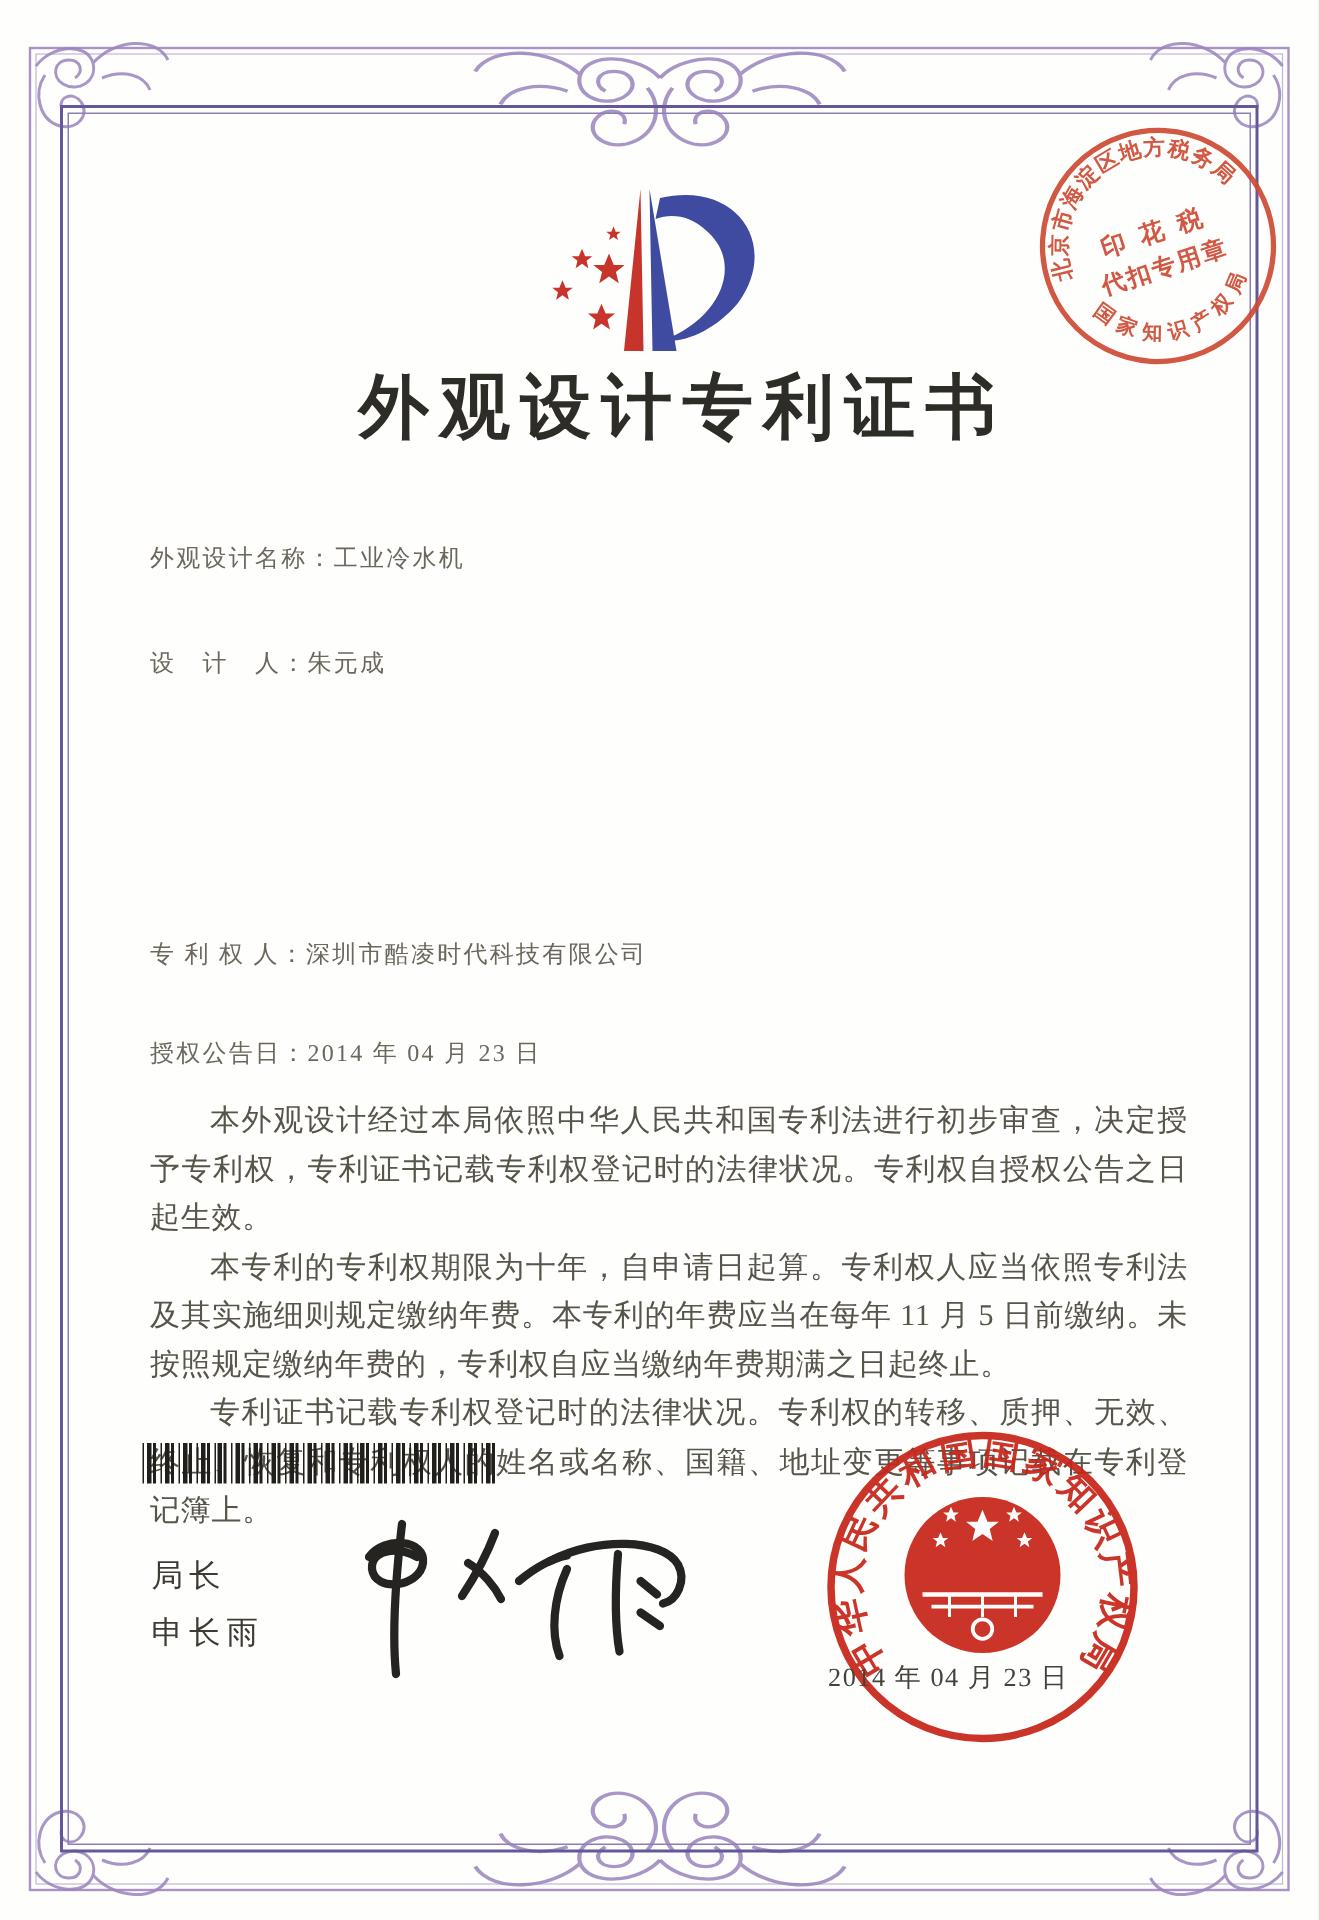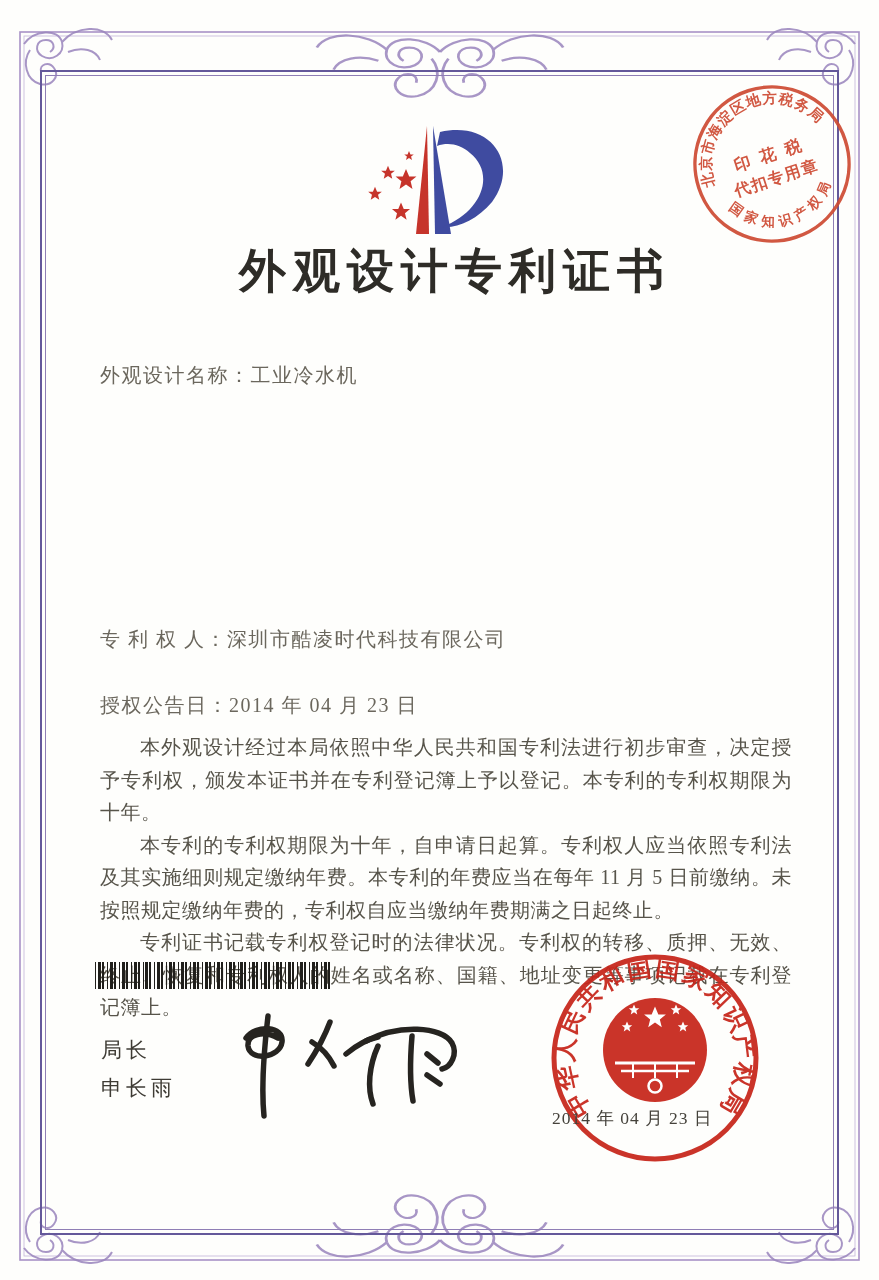--- a/index.html
+++ b/index.html
@@ -35,21 +35,21 @@
 
   
   .tax-stamp {
     position:absolute; left:686px; top:78px; width:172px; height:172px;
     transform:rotate(-18deg); opacity:.92;
   }
 
   
   .field-row {
     position:absolute; left:100px; width:660px;
-    font-size:20px; letter-spacing:1.5px; color:#6b675d; white-space:nowrap;
+    font-size:16px; letter-spacing:1.5px; color:#6b675d; white-space:nowrap;
   }
   .field-row .val { color:#6b675d; }
   .f0 { top:362px; } .f1 { top:432px; } .f2 { top:497px; }
   .f3 { top:562px; } .f4 { top:626px; } .f5 { top:692px; }
 
   
   .body-text {
     position:absolute; left:100px; top:731px; width:692px;
     font-size:20px; line-height:32.5px; color:#57544a;
     text-align:justify; letter-spacing:0.5px;
@@ -142,29 +142,32 @@
     <path d="M97,10 L86,118 L99,118 Z" fill="#c6342b"></path>
     <path d="M103,10 L105,118 L121,118 Z" fill="#3f4ba0"></path>
     <path d="M110,16 C162,4 190,48 162,86 C147,104 126,113 112,111 C152,96 166,58 140,37 C130,28 118,26 107,30 Z" fill="#3f4ba0"></path>
   </svg>
 
   <div class="doc-title">外观设计专利证书</div>
 
   <div class="field-row f0">
     <span>外观设计名称：</span><span class="val">工业冷水机</span>
   </div>
+  <div class="field-row f1">
+    <span>设　计　人：</span><span class="val">朱元成</span>
+  </div>
   <div class="field-row f4">
     <span>专 利 权 人：</span><span class="val">深圳市酷凌时代科技有限公司</span>
   </div>
   <div class="field-row f5">
     <span>授权公告日：</span><span class="val">2014 年 04 月 23 日</span>
   </div>
 
   <div class="body-text">
-    <p>本外观设计经过本局依照中华人民共和国专利法进行初步审查，决定授予专利权，颁发本证书并在专利登记簿上予以登记。本专利的专利权期限为十年。</p>
+    <p>本外观设计经过本局依照中华人民共和国专利法进行初步审查，决定授予专利权，专利证书记载专利权登记时的法律状况。专利权自授权公告之日起生效。</p>
     <p>本专利的专利权期限为十年，自申请日起算。专利权人应当依照专利法及其实施细则规定缴纳年费。本专利的年费应当在每年 11 月 5 日前缴纳。未按照规定缴纳年费的，专利权自应当缴纳年费期满之日起终止。</p>
     <p>专利证书记载专利权登记时的法律状况。专利权的转移、质押、无效、终止、恢复和专利权人的姓名或名称、国籍、地址变更等事项记载在专利登记簿上。</p>
   </div>
 
   <div class="barcode" id="barcode">
       <span class="b" style="width: 1px;"></span>
       <span class="s" style="width: 2px;"></span>
       <span class="b" style="width: 3px;"></span>
       <span class="s" style="width: 1px;"></span>
       <span class="b" style="width: 2px;"></span>

